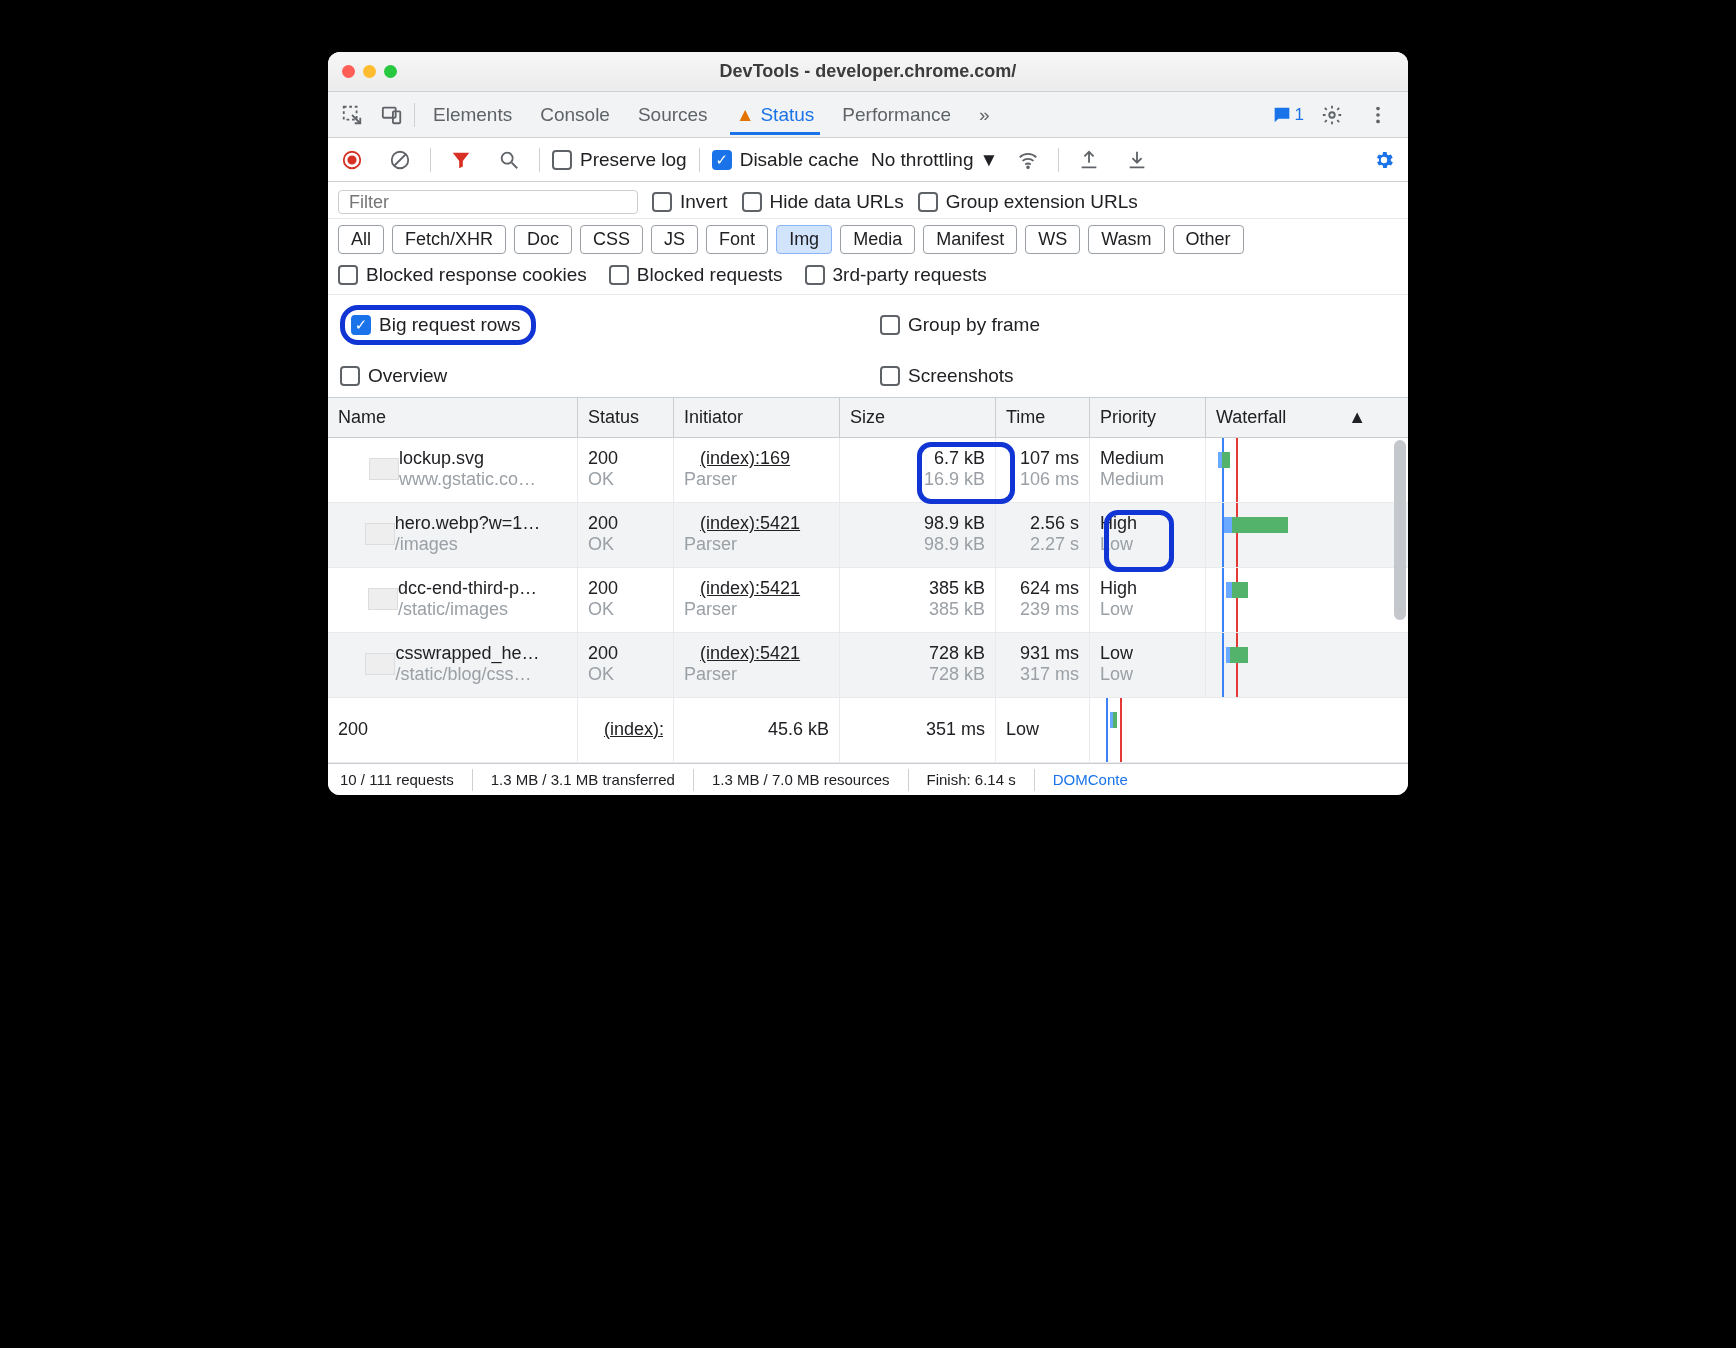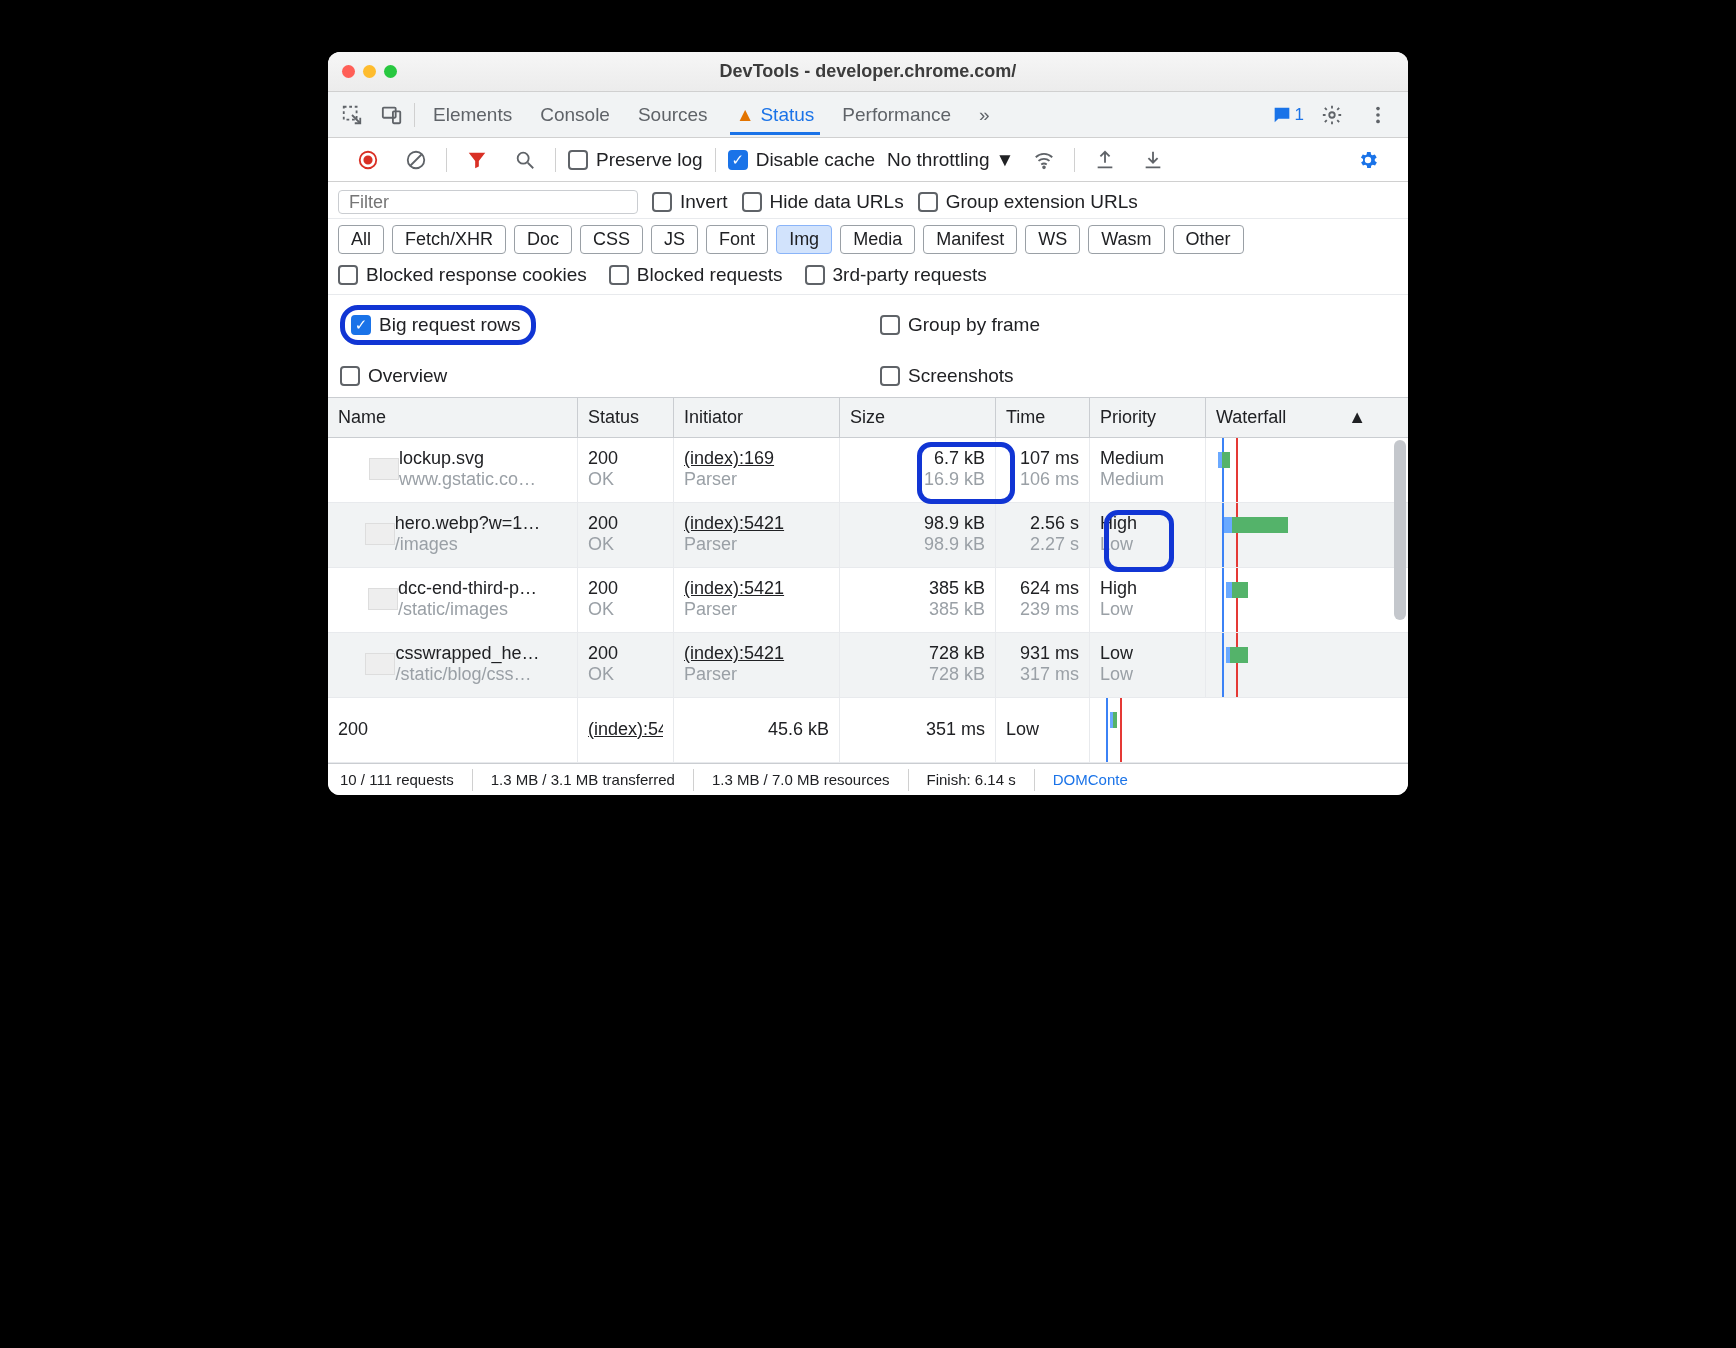--- a/index.html
+++ b/index.html
@@ -60,21 +60,21 @@
   .tab {
     padding:10px 6px 9px; font-size:19px; color:#5f6368;
     display:flex; align-items:center; gap:6px;
   }
   .tab.active { color:#1a73e8; border-bottom:3px solid #1a73e8; padding-bottom:6px;}
   .right-icons{display:flex;align-items:center;gap:10px;padding-right:6px;}
 
   
   .toolbar-row{
     display:flex; align-items:center; height:44px; border-bottom:1px solid #d0d0d0;
-    padding:0 22px; gap:12px;
+    padding:0 6px; gap:12px;
   }
   .sep{width:1px;height:24px;background:#d0d0d0;}
   .chk{display:flex;align-items:center;gap:8px;font-size:19px;color:#202124;}
   .box{
     width:20px;height:20px;border:2px solid #5f6368;border-radius:4px;
     display:inline-flex;align-items:center;justify-content:center;background:#fff;
   }
   .box.checked{background:#1a73e8;border-color:#1a73e8;color:#fff;font-size:15px;}
   .select{display:flex;align-items:center;gap:6px;font-size:19px;color:#202124;}
   .gear-blue{color:#1a73e8;}
@@ -118,21 +118,21 @@
   .tbody{max-height:330px;overflow:hidden;position:relative;}
   .trow{border-bottom:1px solid #e8eaed;}
   .trow:nth-child(odd){background:#fff;}
   .trow:nth-child(even){background:#f1f3f4;}
   .td{padding:6px 10px 8px;font-size:18px;border-right:1px solid #e8eaed;min-height:64px;
     display:flex;flex-direction:column;justify-content:center;overflow:hidden;}
   .td:last-child{border-right:none;}
   .td .l1{color:#202124;white-space:nowrap;overflow:hidden;text-overflow:clip;}
   .td .l2{color:#9aa0a6;white-space:nowrap;overflow:hidden;text-overflow:clip;}
   .td.right{align-items:flex-end;text-align:right;}
-  .initiator .l1{text-decoration:underline;}
+  .initiator .l1{text-decoration:underline;margin-left:16px;}
   .name-cell{flex-direction:row;align-items:center;}
   .thumb{width:30px;height:22px;background:#eee;border:1px solid #ddd;flex-shrink:0;
     display:flex;align-items:center;justify-content:center;font-size:8px;color:#999;}
   .name-text{display:flex;flex-direction:column;overflow:hidden;}
   .waterfall-cell{position:relative;padding:0;}
   .wf-bar{position:absolute;height:16px;top:14px;}
   .wf-g{background:#54b36a;}
   .wf-b{background:#6aa9ff;position:absolute;height:16px;top:14px;}
   .vline{position:absolute;top:0;bottom:0;width:2px;}
   .vline.blue{background:#3b82f6;}

